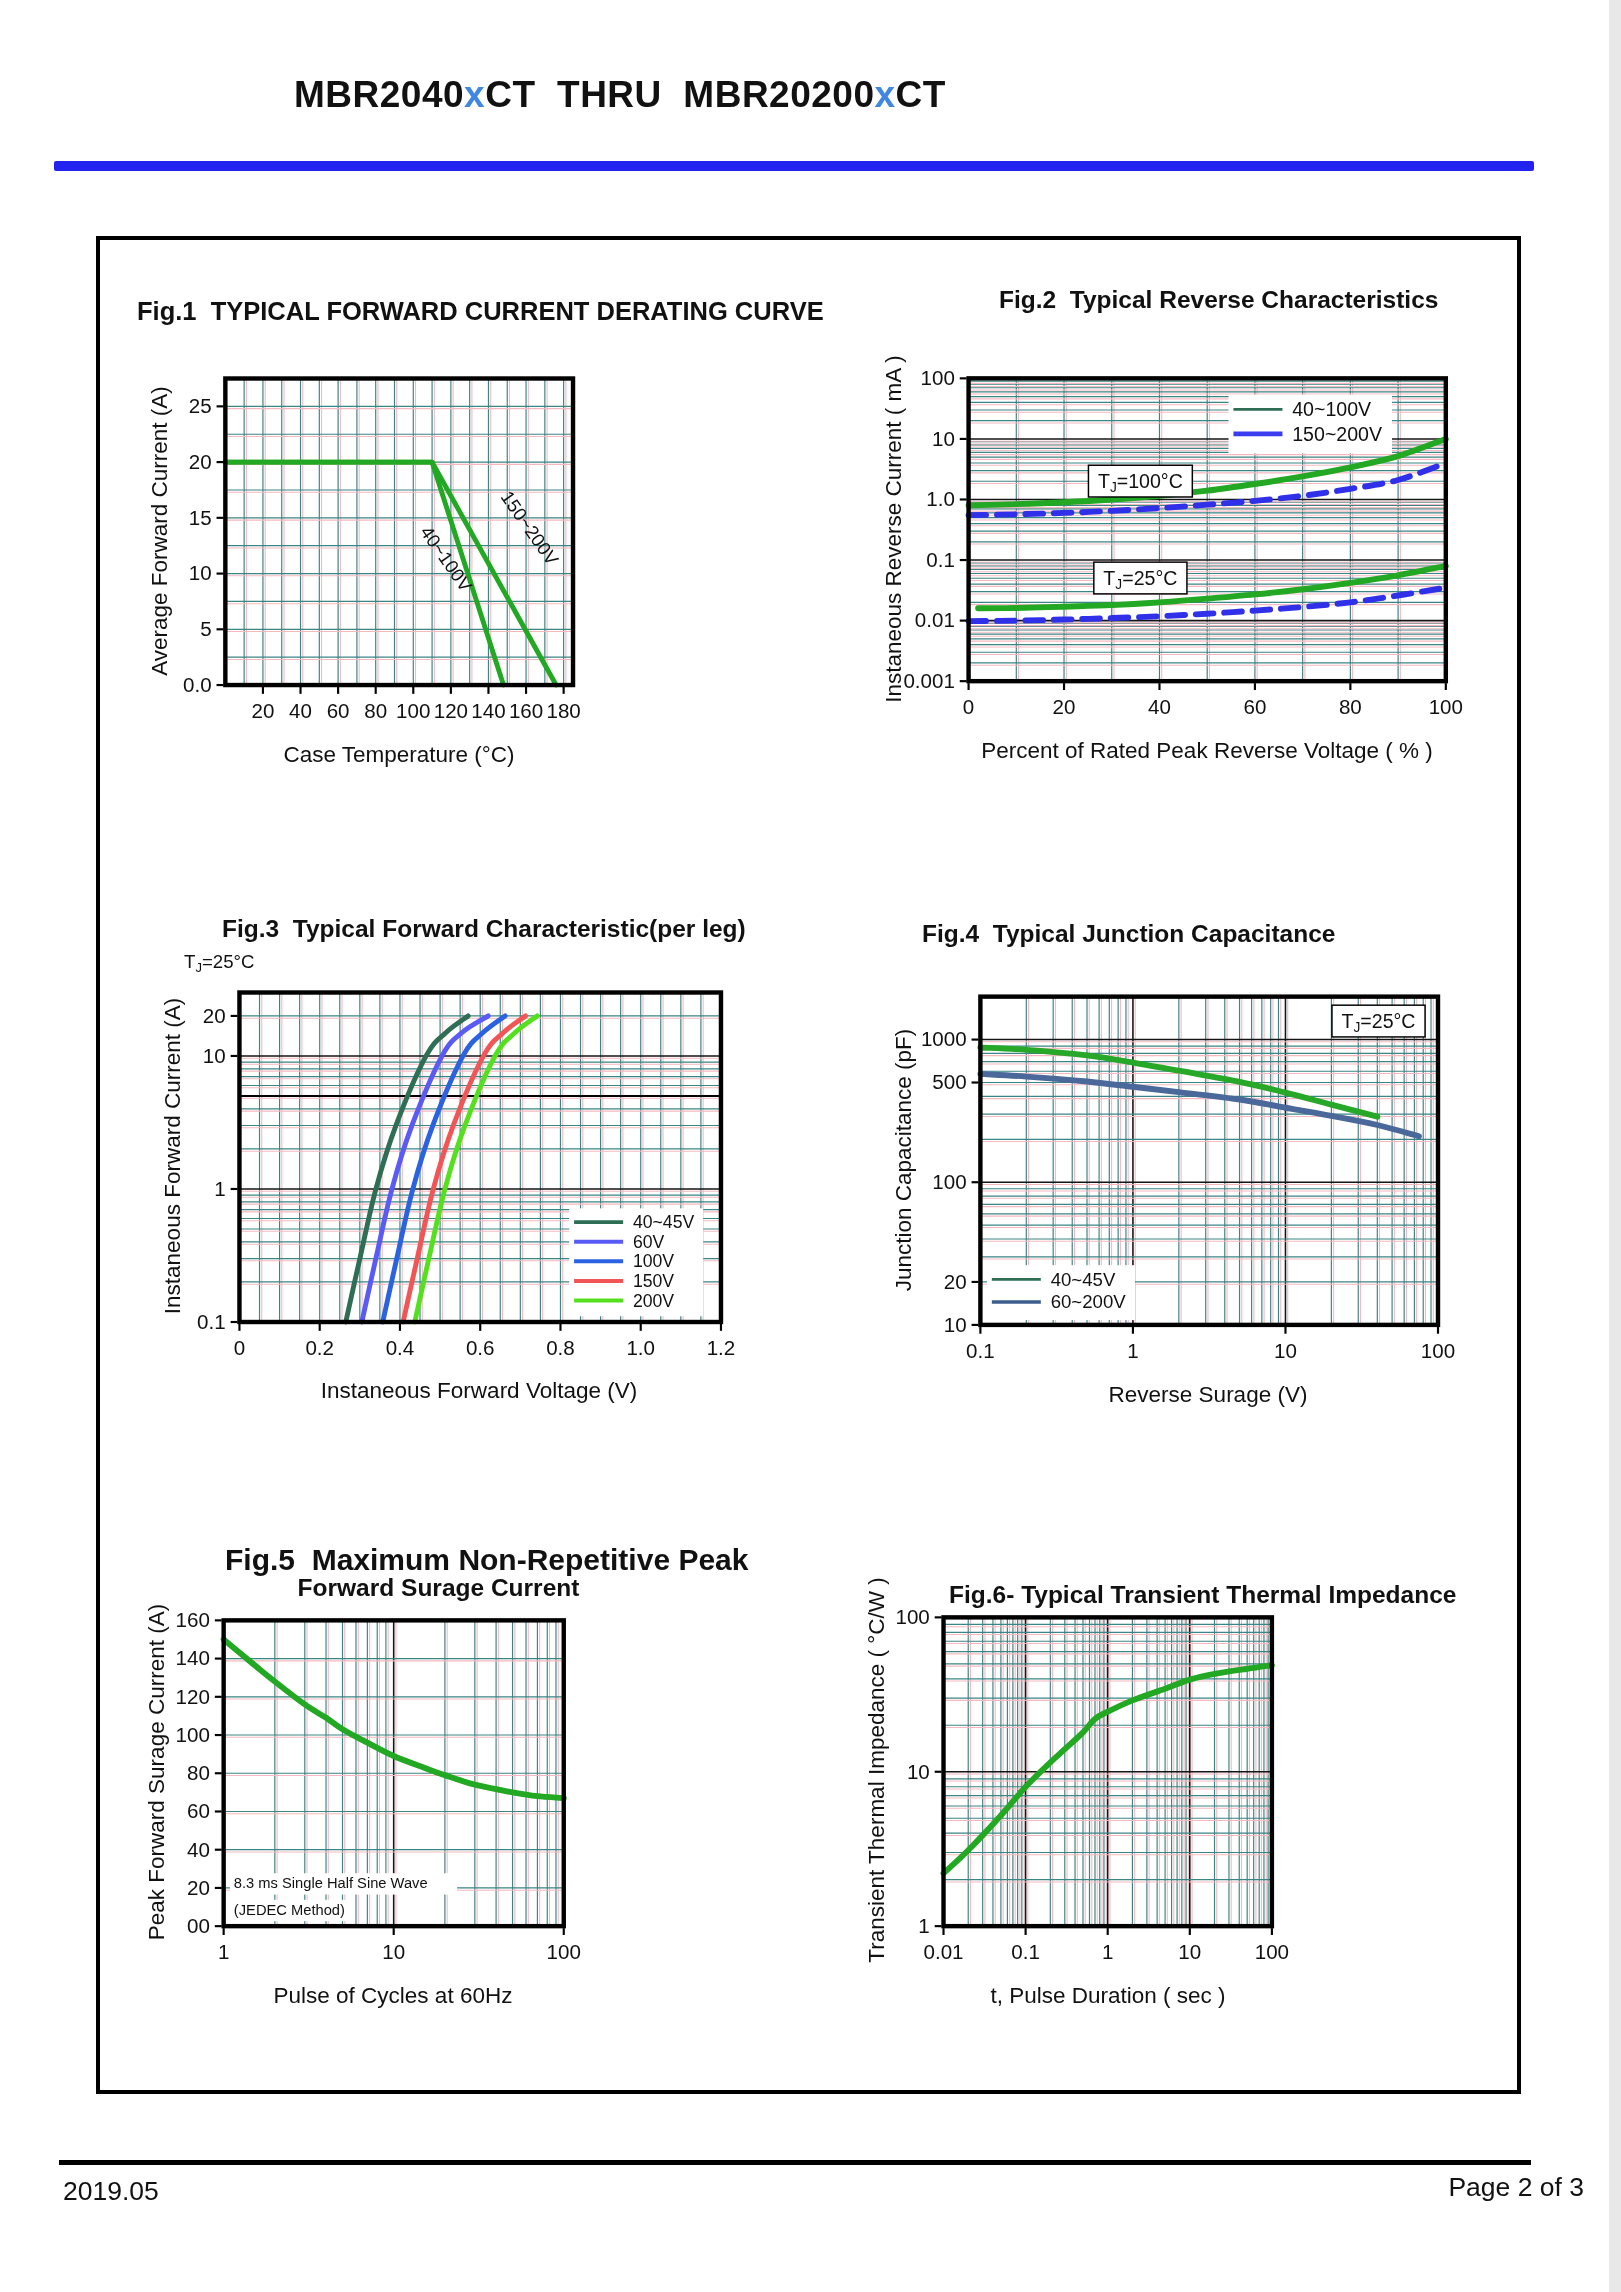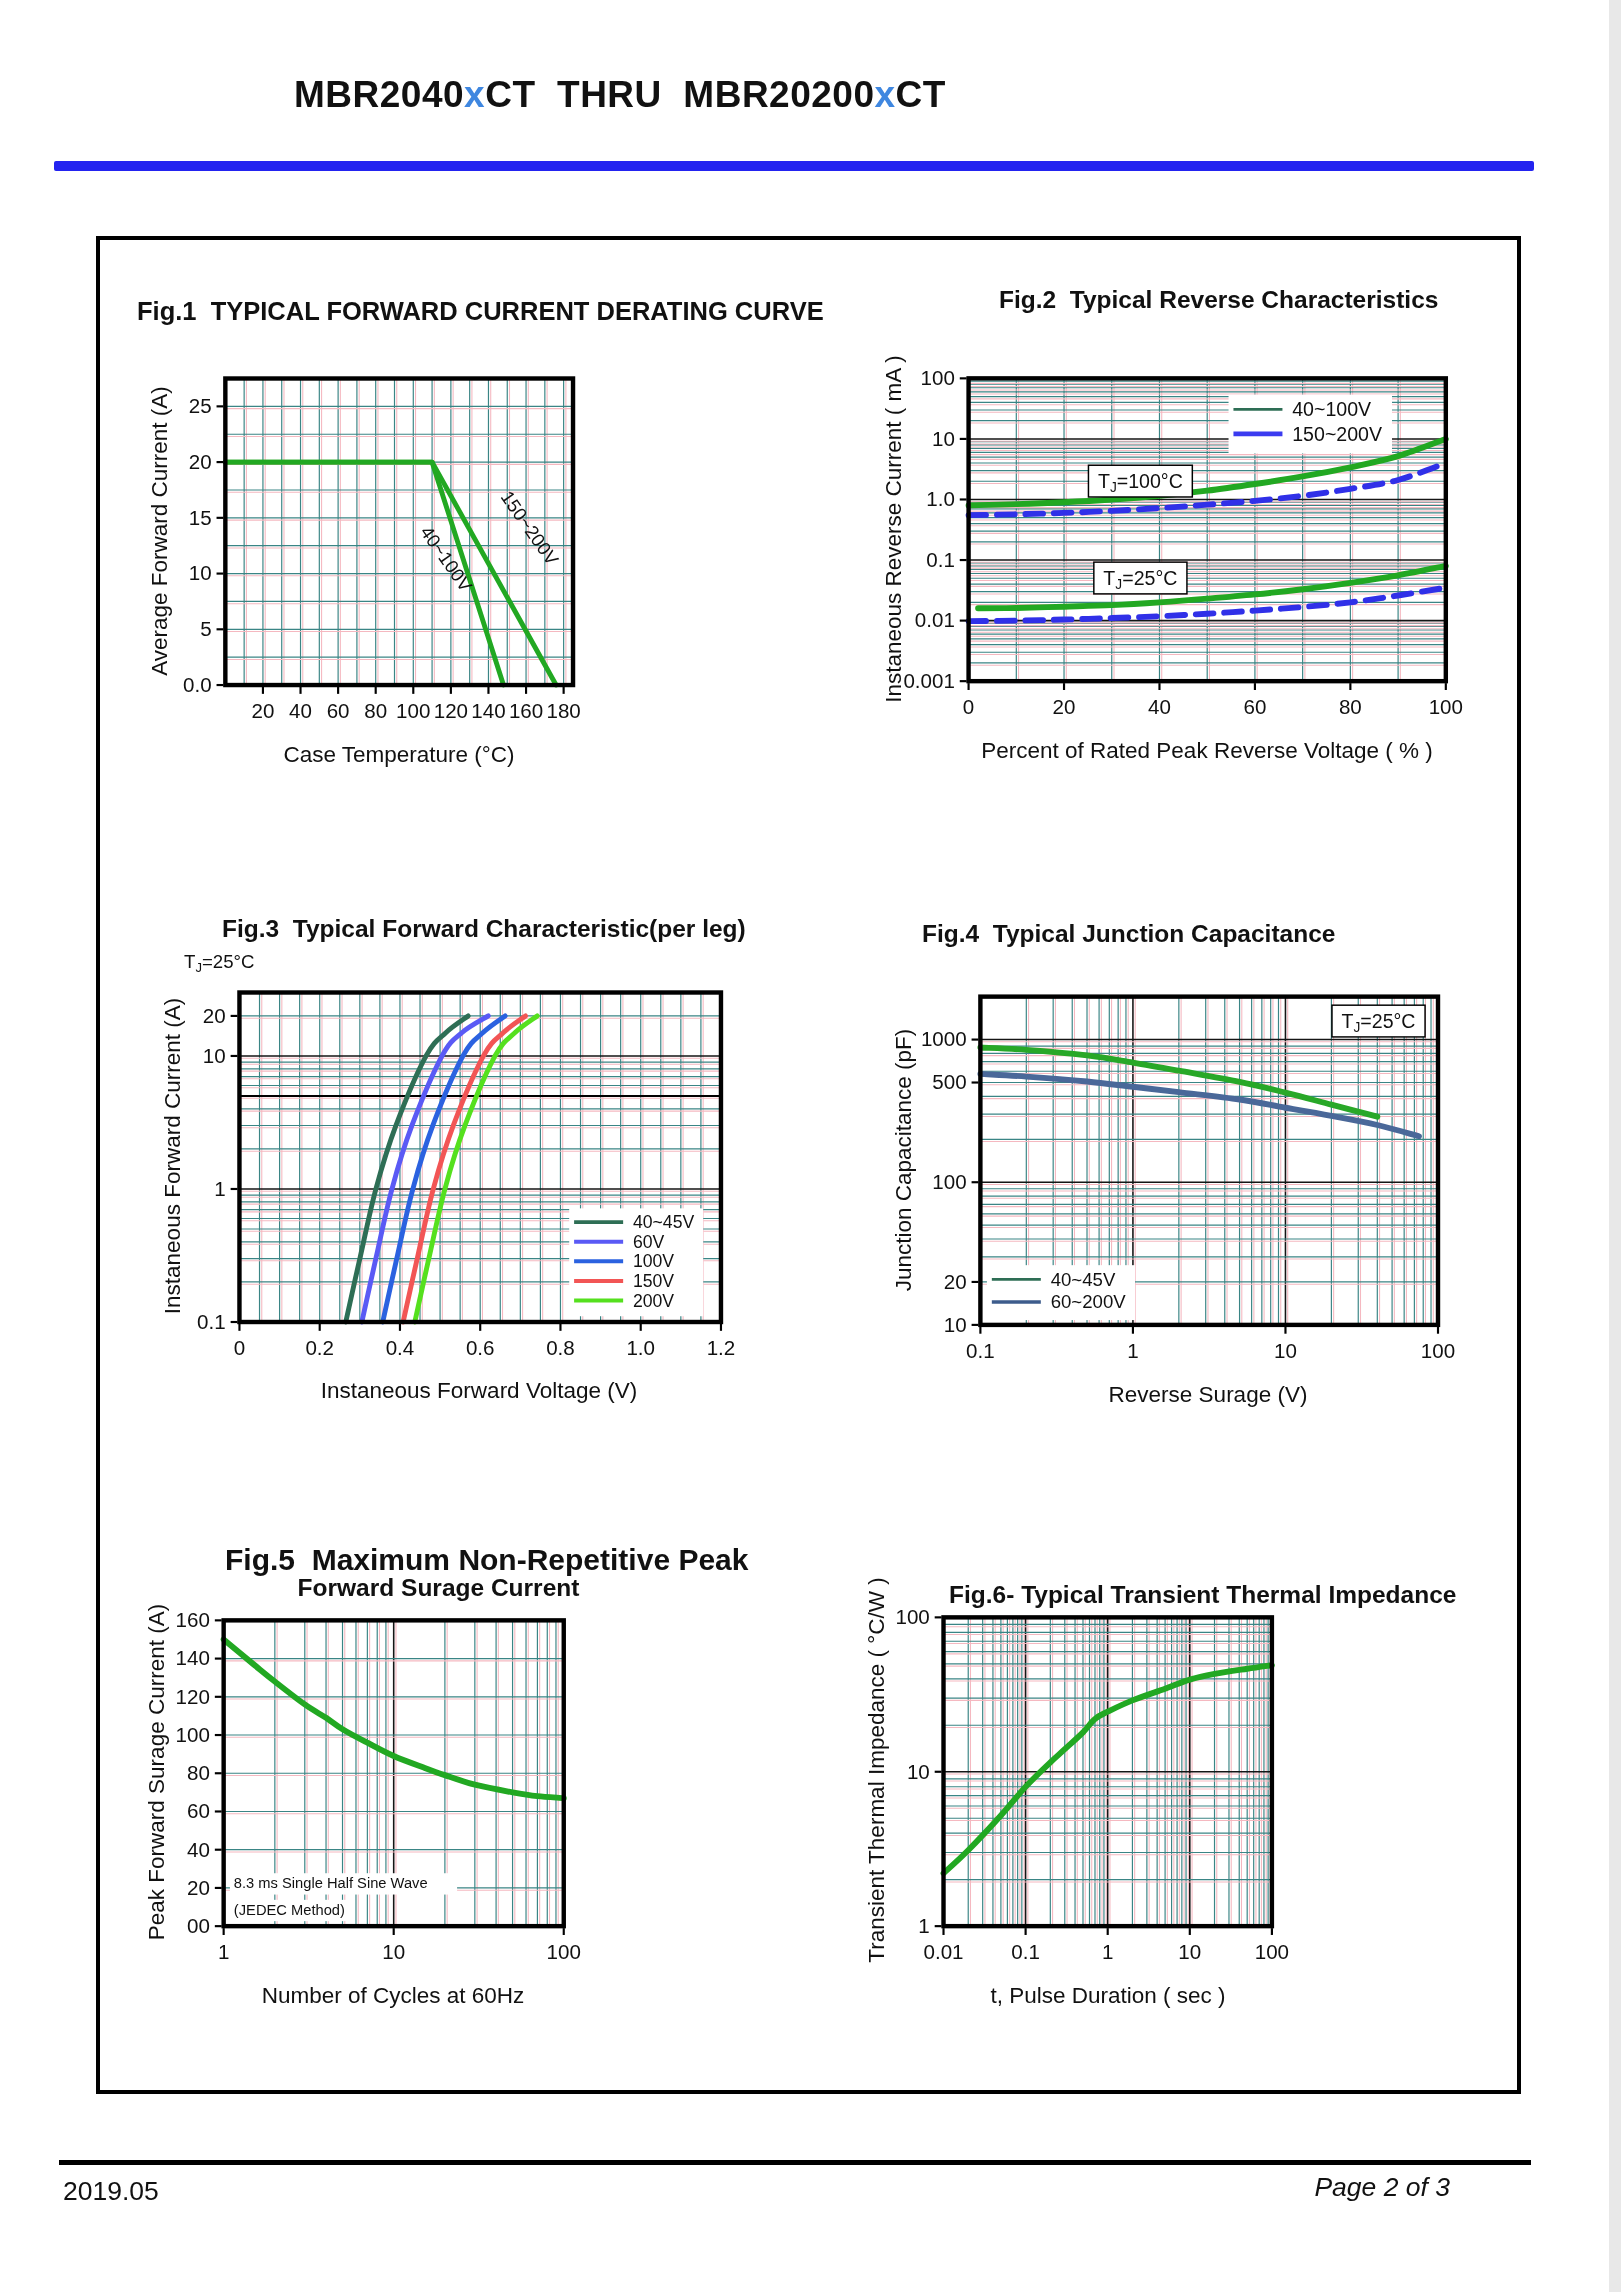--- a/index.html
+++ b/index.html
@@ -7,21 +7,21 @@
         font-family:"Liberation Sans","DejaVu Sans",sans-serif;color:#111;overflow:hidden;}
   .hdr{position:absolute;left:294px;top:74px;font-size:37px;font-weight:bold;letter-spacing:0.5px;white-space:pre;}
   .rule{position:absolute;left:54px;top:161px;width:1480px;height:9.8px;border-radius:2px;}
   .frame{position:absolute;left:96px;top:236px;width:1425px;height:1858px;border:4.9px solid #000;box-sizing:border-box;}
   .cap{position:absolute;font-weight:bold;font-size:25.5px;white-space:pre;}
   .xlab{position:absolute;font-size:22.5px;text-align:center;width:588px;}
   .ylab{position:absolute;font-size:22.5px;text-align:center;width:412px;transform:rotate(-90deg);transform-origin:center;}
   .chart{position:absolute;overflow:visible;font-family:inherit;}
   .f-rule{position:absolute;left:59px;top:2160px;width:1472px;height:4.9px;background:#000;}
   .f-date{position:absolute;left:63px;top:2176px;font-size:26.5px;}
-  .f-page{position:absolute;left:1242px;top:2172px;width:208px;text-align:right;font-size:26.5px;font-style:italic;}
+  .f-page{position:absolute;left:1376px;top:2172px;width:208px;text-align:right;font-size:26.5px;}
 </style>
 </head>
 <body>
 
 <div class="page">
 
   <div class="hdr"><span>MBR2040</span><span class="ax" style="color: rgb(63, 135, 224);">x</span><span>CT  THRU  MBR20200</span><span class="ax" style="color: rgb(63, 135, 224);">x</span><span>CT</span></div>
   <div class="rule" style="background: rgb(35, 35, 240);"></div>
   <div class="frame"></div>
 
@@ -605,21 +605,21 @@
       <text x="66" y="195" font-size="21" text-anchor="end" fill="#111111" font-weight="normal">80</text>
       <line x1="71" y1="149" x2="78" y2="149" stroke="#000" stroke-width="2.2"></line>
       <text x="66" y="156" font-size="21" text-anchor="end" fill="#111111" font-weight="normal">100</text>
       <line x1="71" y1="110" x2="78" y2="110" stroke="#000" stroke-width="2.2"></line>
       <text x="66" y="117" font-size="21" text-anchor="end" fill="#111111" font-weight="normal">120</text>
       <line x1="71" y1="71" x2="78" y2="71" stroke="#000" stroke-width="2.2"></line>
       <text x="66" y="78" font-size="21" text-anchor="end" fill="#111111" font-weight="normal">140</text>
       <line x1="71" y1="32" x2="78" y2="32" stroke="#000" stroke-width="2.2"></line>
       <text x="66" y="39" font-size="21" text-anchor="end" fill="#111111" font-weight="normal">160</text>
     </svg>
-  <div class="xlab" style="left:99px;top:1983px;">Number of Cycles at 60Hz</div>
+  <div class="xlab" style="left:99px;top:1983px;">Pulse of Cycles at 60Hz</div>
 
   <div class="cap" style="left:949px;top:1553px;font-size:24.5px;margin-top:28px;">Fig.6- Typical Transient Thermal Impedance</div>
   <div class="ylab" style="left:671px;top:1757px;">Transient Thermal Impedance ( °C/W )</div>
   <svg class="chart" width="456" height="397" style="left: 865px; top: 1586px;" viewBox="0 0 465 405">
       <line x1="107.51126213685843" y1="32" x2="107.51126213685843" y2="347" stroke="#f5b8c0" stroke-width="1.1"></line>
       <line x1="105.21126213685844" y1="32" x2="105.21126213685844" y2="347" stroke="#3a8585" stroke-width="1.2"></line>
       <line x1="122.25890508277172" y1="32" x2="122.25890508277172" y2="347" stroke="#f5b8c0" stroke-width="1.1"></line>
       <line x1="119.95890508277172" y1="32" x2="119.95890508277172" y2="347" stroke="#3a8585" stroke-width="1.2"></line>
       <line x1="132.72252427371689" y1="32" x2="132.72252427371689" y2="347" stroke="#f5b8c0" stroke-width="1.1"></line>
       <line x1="130.42252427371687" y1="32" x2="130.42252427371687" y2="347" stroke="#3a8585" stroke-width="1.2"></line>

